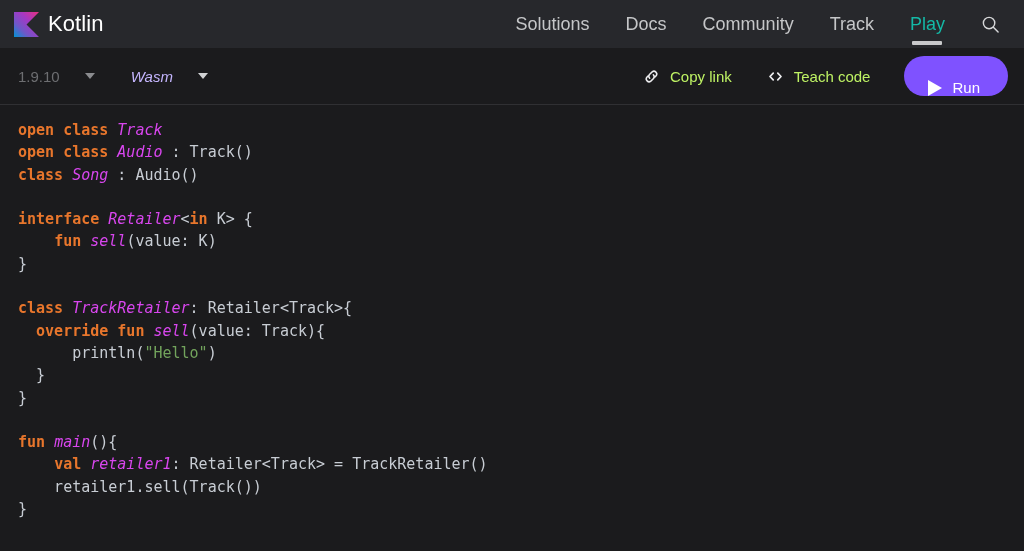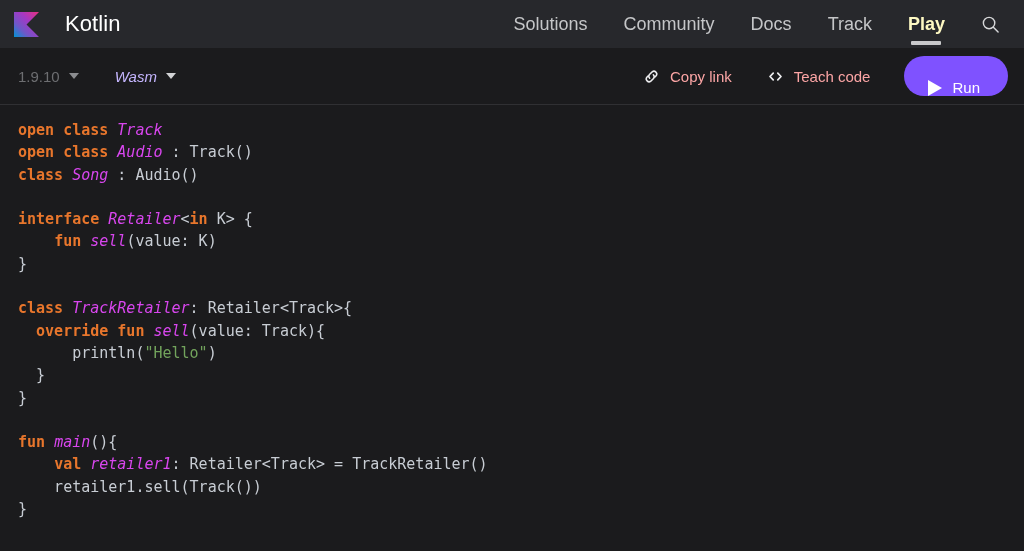--- a/index.html
+++ b/index.html
@@ -21,21 +21,21 @@
     height: 48px;
     background: #27282c;
     display: flex;
     align-items: center;
     padding: 0 16px 0 14px;
     box-sizing: border-box;
   }
   .brand {
     display: flex;
     align-items: center;
-    gap: 26px;
+    gap: 9px;
     cursor: pointer;
   }
   .brand-logo {
     width: 25px;
     height: 25px;
     display: block;
   }
   .brand-name {
     color: #ffffff;
     font-size: 22px;
@@ -53,22 +53,22 @@
     height: 100%;
     display: flex;
     align-items: center;
     padding: 0 18px;
     color: #c5c6c8;
     font-size: 18px;
     cursor: pointer;
     white-space: nowrap;
   }
   .nav-item.active {
-    color: #fef9c3;
-    font-weight: bold;
+    color: #14b8a6;
+    font-weight: normal;
   }
   .nav-underline {
     position: absolute;
     left: 50%;
     transform: translateX(-50%);
     bottom: 3px;
     width: 30px;
     height: 4px;
     background: #c9c9cb;
     border-radius: 1px;
@@ -89,21 +89,21 @@
     background: #1b1b1d;
     display: flex;
     align-items: center;
     padding: 0 16px 0 18px;
     box-sizing: border-box;
     border-bottom: 1px solid #303033;
   }
   .select-ctl {
     display: flex;
     align-items: center;
-    gap: 9px;
+    gap: 25px;
     cursor: pointer;
     user-select: none;
   }
   .select-ctl .label { font-size: 15px; line-height: 1; }
   .select-version { margin-right: 36px; }
   .select-version .label { color: #6d6e71; }
   .select-target .label { color: #c4b5fd; font-style: italic; }
   .caret {
     width: 0; height: 0;
     border-left: 5px solid transparent;
@@ -114,21 +114,21 @@
 
   .toolbar-right {
     margin-left: auto;
     display: flex;
     align-items: center;
   }
   .tool-action {
     display: flex;
     align-items: center;
     gap: 9px;
-    color: #fca5a5;
+    color: #bef264;
     font-size: 15px;
     cursor: pointer;
     margin-right: 34px;
     white-space: nowrap;
   }
   .tool-action svg { display: block; flex: none; }
 
   .run-button {
     display: flex;
     align-items: flex-end;
@@ -191,24 +191,24 @@
       <polygon points="0,0 60,0 30,30 60,60 0,60" fill="url(#kgrad)"></polygon>
     </svg>
     <span class="brand-name">Kotlin</span>
   </div>
 
   <nav class="nav">
     <div class="nav-item">
       <span>Solutions</span>
     </div>
     <div class="nav-item">
+      <span>Docs</span>
+    </div>
+    <div class="nav-item">
       <span>Community</span>
-    </div>
-    <div class="nav-item">
-      <span>Docs</span>
     </div>
     <div class="nav-item">
       <span>Track</span>
     </div>
     <div class="nav-item active">
       <span>Play</span>
       <span class="nav-underline"></span>
     </div>
     <div class="nav-search">
       <svg width="19" height="19" viewBox="0 0 20 20">

